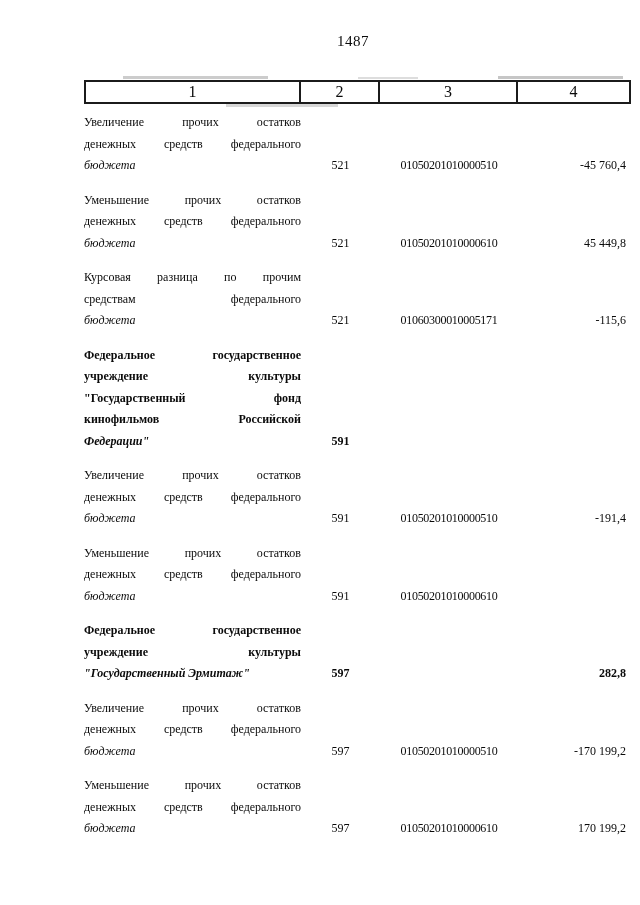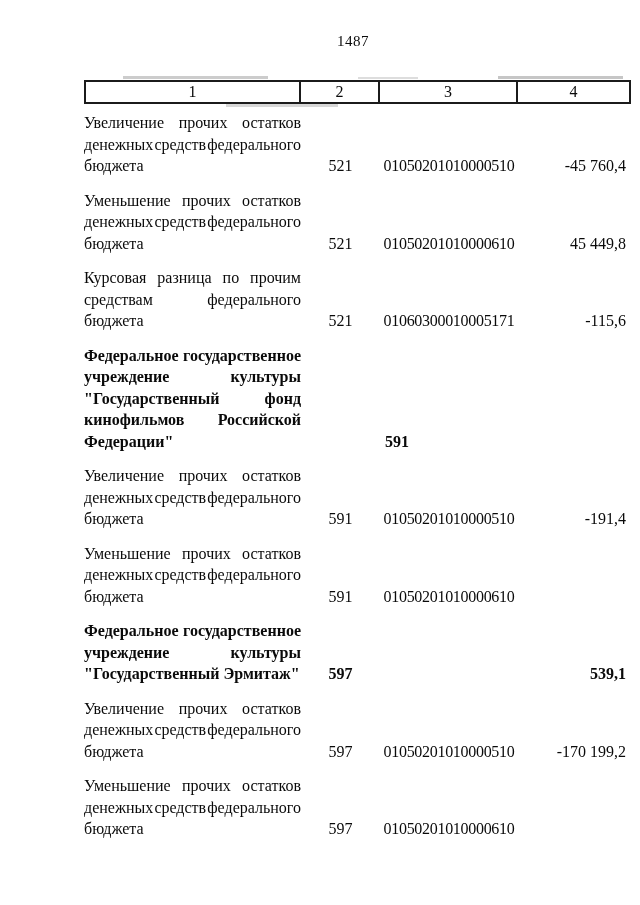--- a/index.html
+++ b/index.html
@@ -14,29 +14,29 @@
   .thead { display:flex; height:24px; }
   .th { box-sizing:border-box; border:2px solid #1b1b1b; display:flex; align-items:center;
         justify-content:center; font-size:16px; background:#ffffff; }
   .th + .th { margin-left:-2px; }
   .th.w1 { width:217px; }
   .th.w2 { width:81px; }
   .th.w3 { width:140px; }
   .th.w4 { width:115px; }
 
   .tbody { margin-top:8px; }
-  .row { display:flex; align-items:flex-end; margin-bottom:13px; font-size:16px; line-height:21.5px; }
-  .row.bold { font-weight:bold;justify-content:space-between; }
+  .row { display:flex; align-items:flex-end; margin-bottom:13px; font-size:12px; line-height:21.5px; }
+  .row.bold { font-weight:bold; }
   .c1 { width:217px; }
   .c2 { width:79px; text-align:center; }
   .c3 { width:138px; text-align:center; letter-spacing:-0.3px; white-space:nowrap; }
   .c4 { box-sizing:border-box; width:113px; text-align:right; padding-right:5px; white-space:nowrap; }
 
   .line.just { display:flex; justify-content:space-between; }
-  .line.last { display:block; text-align:left; white-space:nowrap; }
+  .line.last { display:block; text-align:left; white-space:nowrap;font-style:italic; }
 
   
   .smudge { position:absolute; background:#8d8d8d; }
   .smudge.s1 { left:95px;  top:76px;  width:145px; height:3px; opacity:.45; }
   .smudge.s2 { left:470px; top:76px;  width:125px; height:3px; opacity:.5; }
   .smudge.s3 { left:198px; top:104px; width:112px; height:3px; opacity:.35; }
   .smudge.s4 { left:330px; top:77px;  width:60px;  height:2px; opacity:.3; }
 </style>
 </head>
 <body>
@@ -177,21 +177,21 @@
               <span>государственное</span>
             </div>
             <div class="line just">
               <span>учреждение</span>
               <span>культуры</span>
             </div>
             <div class="line last">"Государственный Эрмитаж"</div>
           </div>
     <div class="c2">597</div>
     <div class="c3"></div>
-    <div class="c4">539,1</div>
+    <div class="c4">282,8</div>
   </div>
         <div class="row">
     <div class="c1">
             <div class="line just">
               <span>Увеличение</span>
               <span>прочих</span>
               <span>остатков</span>
             </div>
             <div class="line just">
               <span>денежных</span>
@@ -213,17 +213,18 @@
             </div>
             <div class="line just">
               <span>денежных</span>
               <span>средств</span>
               <span>федерального</span>
             </div>
             <div class="line last">бюджета</div>
           </div>
     <div class="c2">597</div>
     <div class="c3">01050201010000610</div>
+    <div class="c4">170 199,2</div>
   </div>
       </div>
   </div>
 
 </div>
 
 </body></html>

